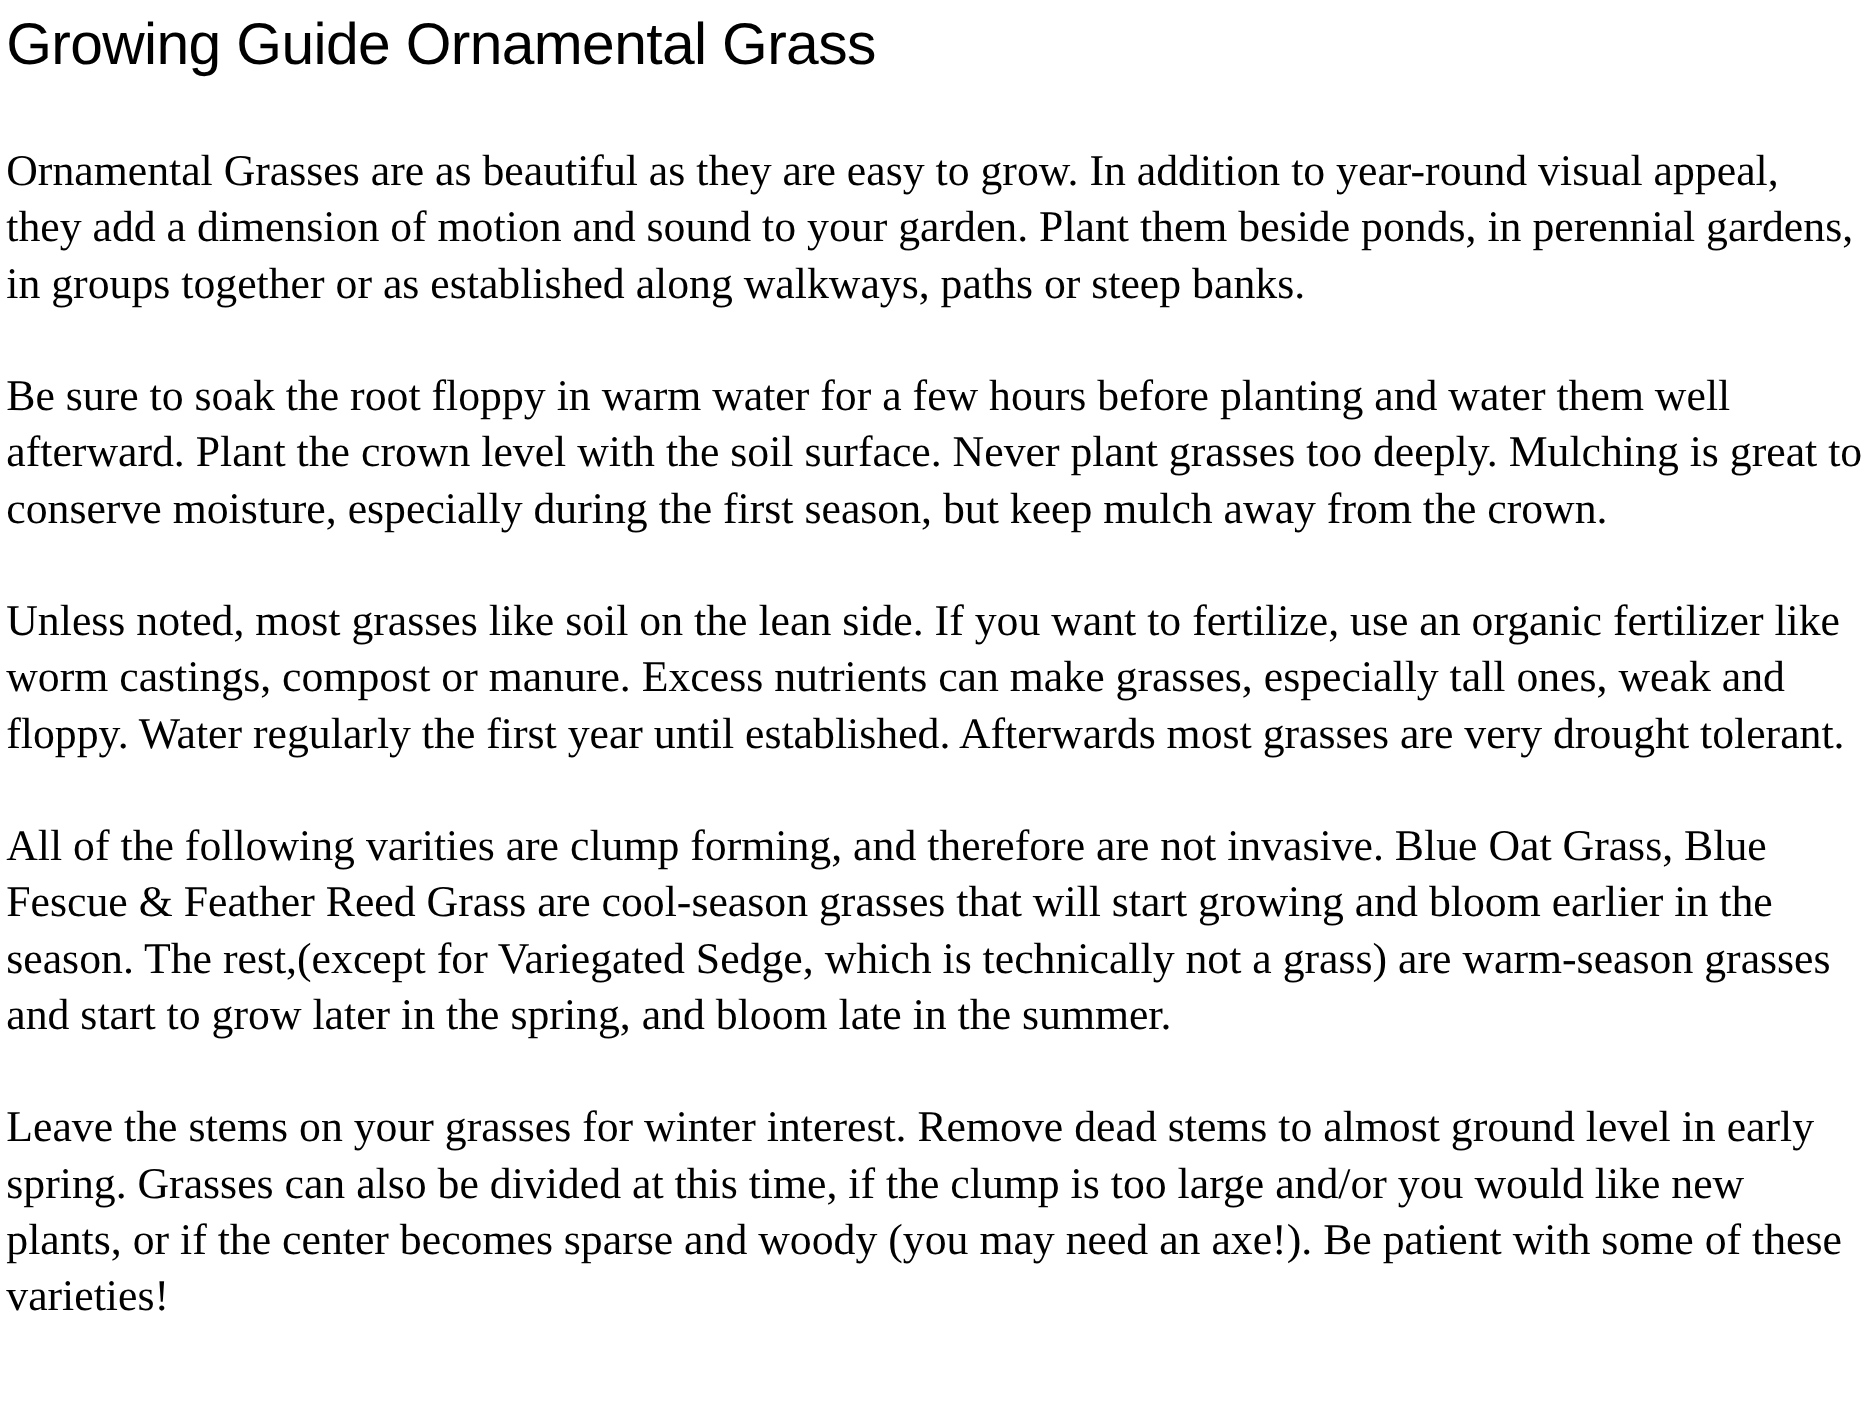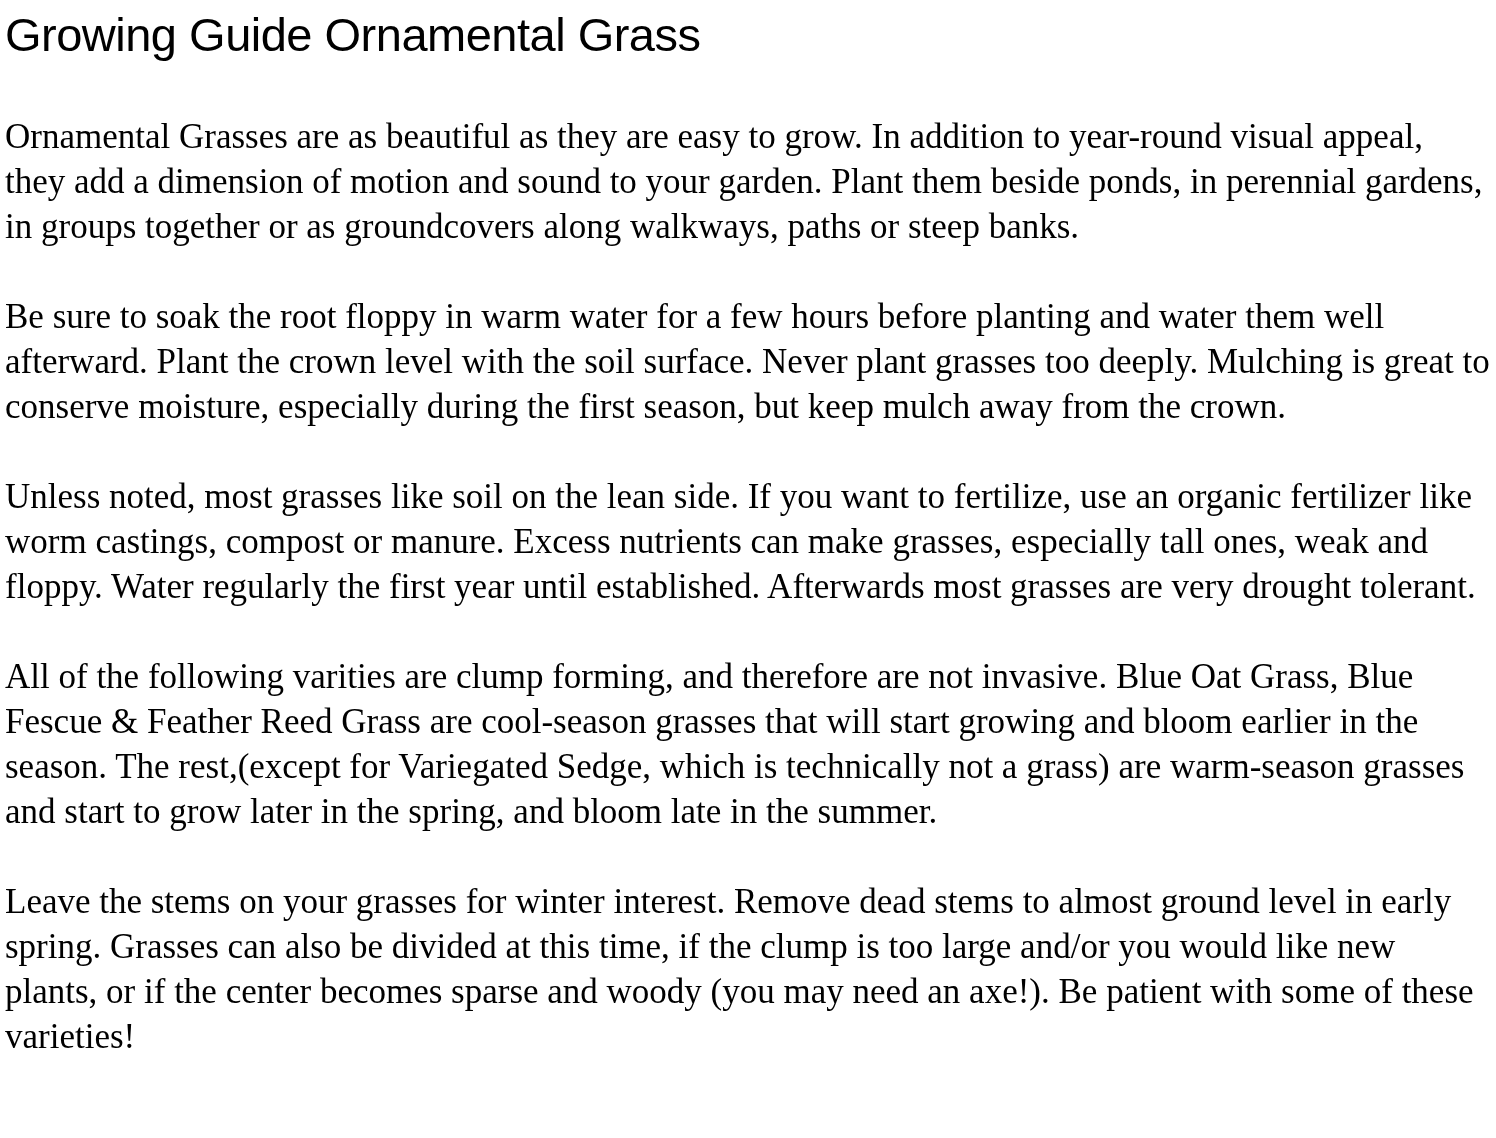--- a/index.html
+++ b/index.html
@@ -38,21 +38,21 @@
     color: #000000;
     max-width: 1488px;
   }
 </style>
 </head>
 <body>
 
 <div class="page">
   <h1 class="doc-title">Growing Guide Ornamental Grass</h1>
 
-  <p class="doc-paragraph">Ornamental Grasses are as beautiful as they are easy to grow. In addition to year-round visual appeal, they add a dimension of motion and sound to your garden. Plant them beside ponds, in perennial gardens, in groups together or as groundcovers along walkways, paths or steep banks.</p>
+  <p class="doc-paragraph">Ornamental Grasses are as beautiful as they are easy to grow. In addition to year-round visual appeal, they add a dimension of motion and sound to your garden. Plant them beside ponds, in perennial gardens, in groups together or as established along walkways, paths or steep banks.</p>
 
   <p class="doc-paragraph">Be sure to soak the root floppy in warm water for a few hours before planting and water them well afterward. Plant the crown level with the soil surface. Never plant grasses too deeply. Mulching is great to conserve moisture, especially during the first season, but keep mulch away from the crown.</p>
 
   <p class="doc-paragraph">Unless noted, most grasses like soil on the lean side. If you want to fertilize, use an organic fertilizer like worm castings, compost or manure. Excess nutrients can make grasses, especially tall ones, weak and floppy. Water regularly the first year until established. Afterwards most grasses are very drought tolerant.</p>
 
   <p class="doc-paragraph">All of the following varities are clump forming, and therefore are not invasive. Blue Oat Grass, Blue Fescue &amp; Feather Reed Grass are cool-season grasses that will start growing and bloom earlier in the season. The rest,(except for Variegated Sedge, which is technically not a grass) are warm-season grasses and start to grow later in the spring, and bloom late in the summer.</p>
 
   <p class="doc-paragraph">Leave the stems on your grasses for winter interest. Remove dead stems to almost ground level in early spring. Grasses can also be divided at this time, if the clump is too large and/or you would like new plants, or if the center becomes sparse and woody (you may need an axe!). Be patient with some of these varieties!</p>
 </div>
 

